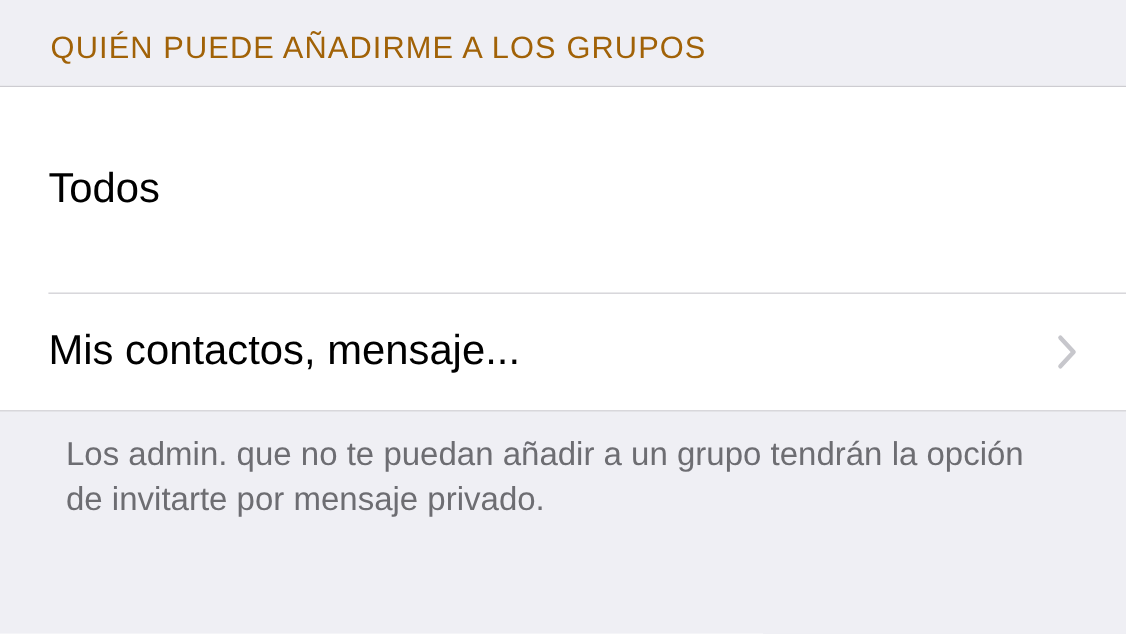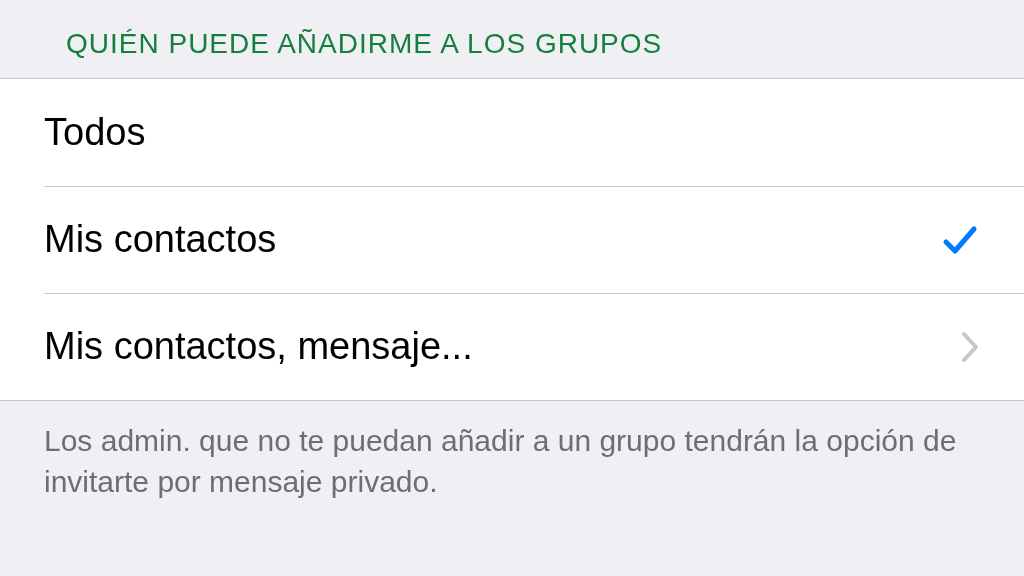--- a/index.html
+++ b/index.html
@@ -9,41 +9,42 @@
     }
     body {
       font-family: -apple-system, BlinkMacSystemFont, "Helvetica Neue", Helvetica, Arial, sans-serif;
       background-color: #efeff4;
       width: 1024px;
       height: 576px;
       overflow: hidden;
       -webkit-font-smoothing: antialiased;
     }
     .section-header {
-      padding: 28px 44px 18px 66px;
-      color: #15803d;
+      padding: 28px 44px 18px 46px;
+      color: #a16207;
       font-size: 28px;
       letter-spacing: 1px;
       text-transform: uppercase;
       font-weight: 400;
     }
     .list {
       background-color: #ffffff;
       border-top: 1px solid #c8c7cc;
       border-bottom: 1px solid #c8c7cc;
     }
     .list-item {
       display: flex;
       align-items: center;
       justify-content: space-between;
       padding: 32px 44px 32px 44px;
       position: relative;
       font-size: 38px;
       color: #000000;
       font-weight: 400;
+      margin-top: 40px;
     }
     .list-item + .list-item::before {
       content: "";
       position: absolute;
       top: 0;
       left: 44px;
       right: 0;
       height: 1px;
       background-color: #c8c7cc;
     }
@@ -59,49 +60,41 @@
     .chevron {
       width: 20px;
       height: 34px;
       flex-shrink: 0;
     }
     .chevron svg {
       width: 100%;
       height: 100%;
     }
     .section-footer {
-      padding: 20px 44px;
+      padding: 20px 60px;
       color: #6d6d72;
       font-size: 30px;
       line-height: 1.35;
       font-weight: 400;
     }
     .item-label {
       flex: 1;
     }
   </style>
 </head>
 <body>
 
 <div class="section-header">Quién puede añadirme a los grupos</div>
 
 <div class="list">
 
   <div class="list-item">
     <span class="item-label">Todos</span>
   </div>
 
-  <div class="list-item">
-    <span class="item-label">Mis contactos</span>
-    <span class="checkmark">
-      <svg viewBox="0 0 40 40" fill="none" stroke="#007aff" stroke-width="5" stroke-linecap="round" stroke-linejoin="round">
-        <polyline points="6,22 15,31 34,9"></polyline>
-      </svg>
-    </span>
-  </div>
 
   <div class="list-item">
     <span class="item-label">Mis contactos, mensaje...</span>
     <span class="chevron">
       <svg viewBox="0 0 20 34" fill="none" stroke="#c7c7cc" stroke-width="4" stroke-linecap="round" stroke-linejoin="round">
         <polyline points="4,4 16,17 4,30"></polyline>
       </svg>
     </span>
   </div>
 

